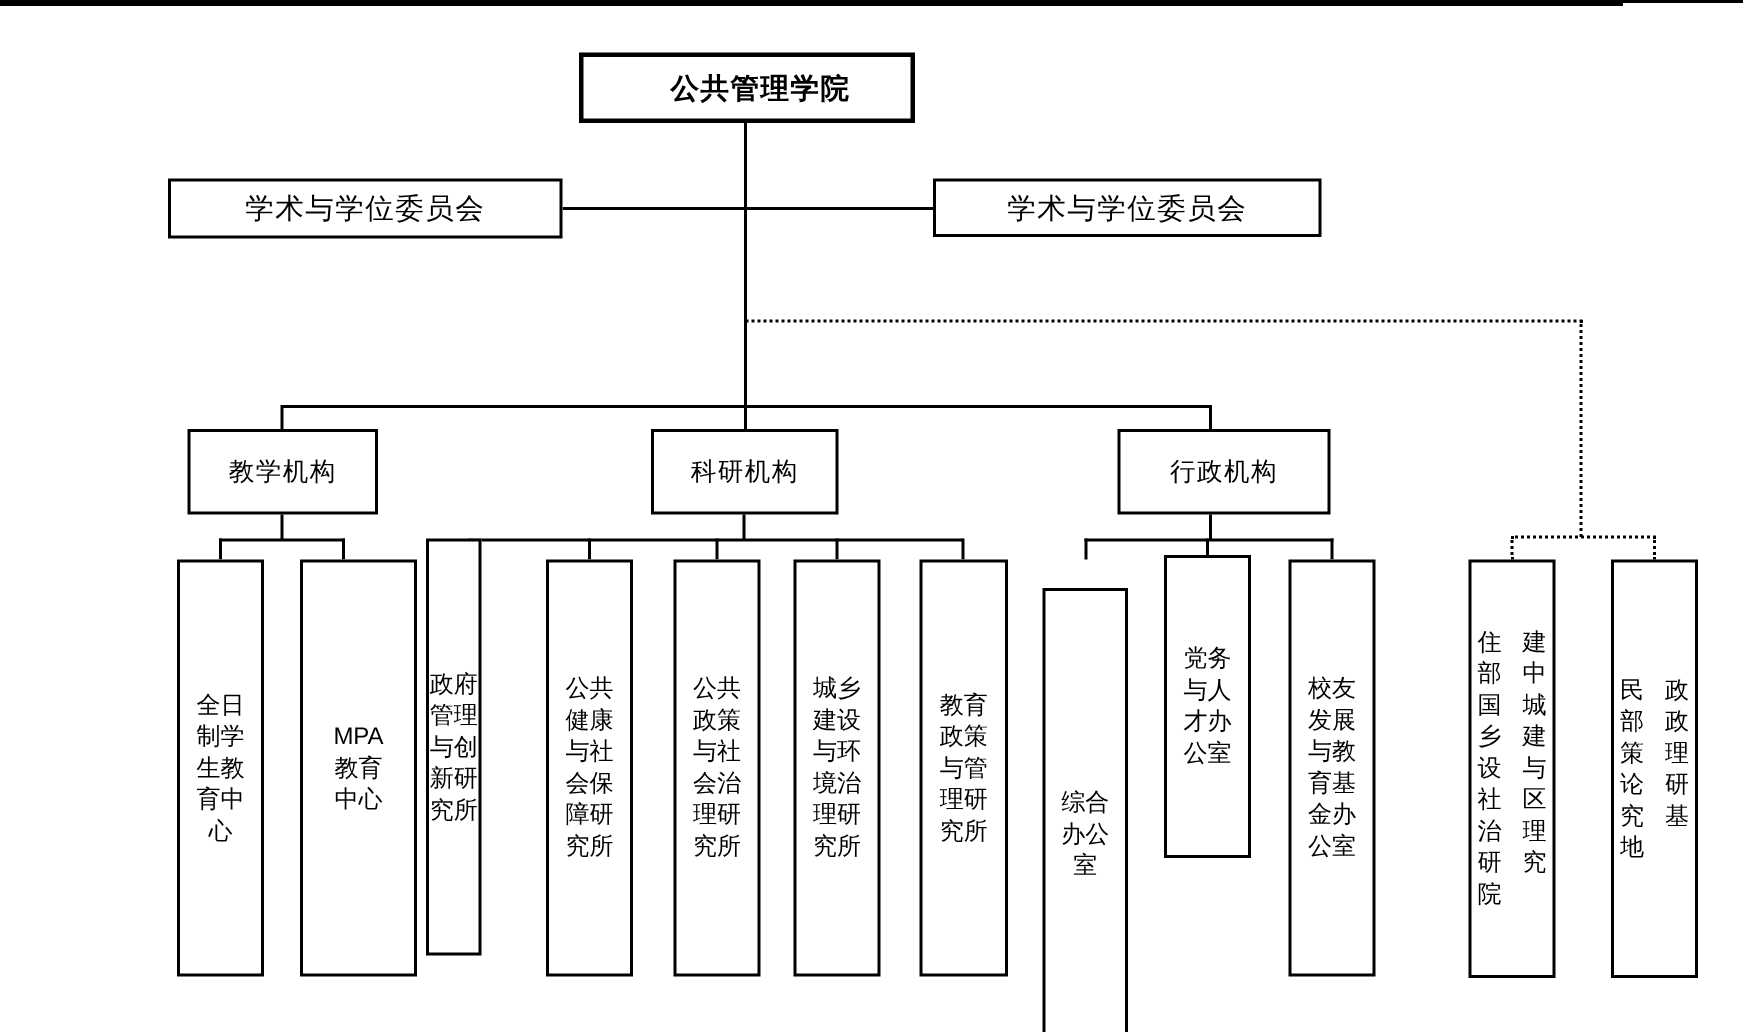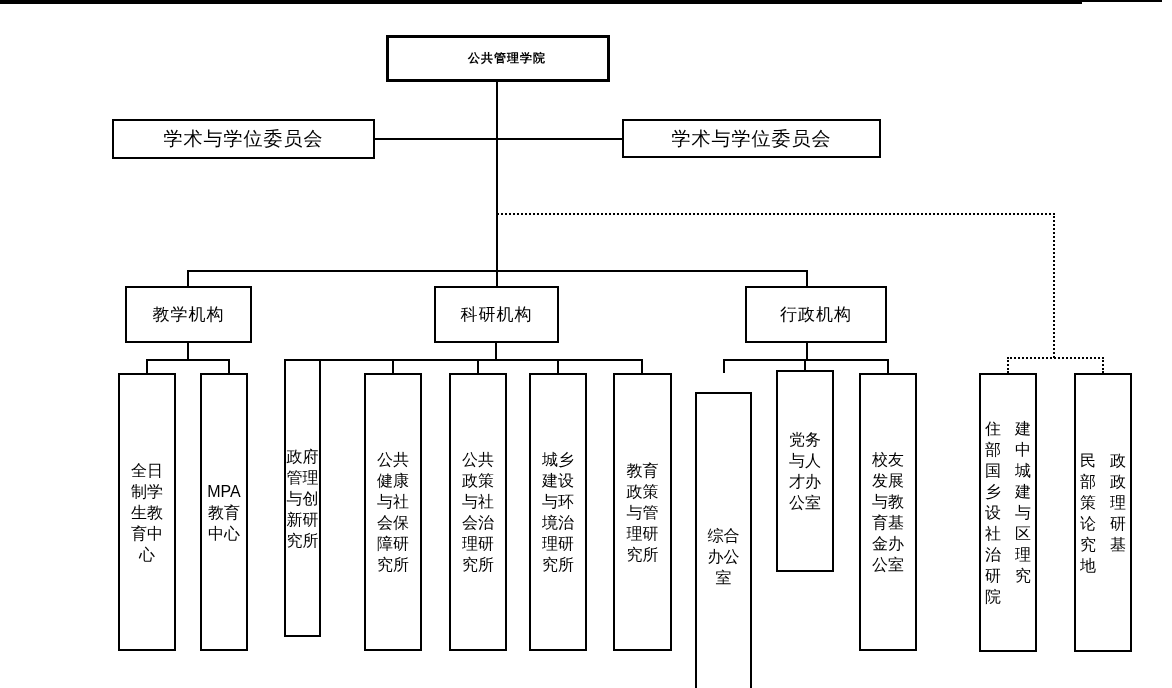--- a/index.html
+++ b/index.html
@@ -4,21 +4,21 @@
 <style>
   html,body{margin:0;padding:0;background:#ffffff;}
   .canvas{
     position:relative;width:1172px;height:688px;background:#ffffff;overflow:hidden;
     font-family:"Liberation Sans","DejaVu Sans",sans-serif;color:#000;
   }
   .box{
     position:absolute;background:#fff;border:2px solid #000;box-sizing:border-box;
     display:flex;align-items:center;justify-content:center;text-align:center;
   }
-  .root-box{border-width:3px;font-weight:bold;font-size:12px;letter-spacing:1px;padding-left:18px;}
+  .root-box{border-width:3px;font-weight:bold;font-size:19px;letter-spacing:1px;padding-left:18px;}
   .committee-box{font-size:19px;letter-spacing:1px;}
   .branch-box{font-size:17px;letter-spacing:1px;}
   .leaf{
     flex-direction:column;justify-content:center;align-items:center;
     font-size:16px;
   }
   .leaf .tline{line-height:21px;text-align:center;white-space:nowrap;}
   .leaf[data-justify] .tline{
     display:flex;justify-content:space-between;width:46px;white-space:normal;
   }
@@ -78,21 +78,21 @@
   <div class="box branch-box" style="left:125px;top:286px;width:127px;height:57px">教学机构</div>
   <div class="box branch-box" style="left:745px;top:286px;width:142px;height:57px">行政机构</div>
 
   <div class="box leaf" style="left:118px;top:373px;width:58px;height:278px">
       <div class="tline">全日</div>
       <div class="tline">制学</div>
       <div class="tline">生教</div>
       <div class="tline">育中</div>
       <div class="tline">心</div>
     </div>
-  <div class="box leaf" style="left:200px;top:373px;width:48px;height:278px">
+  <div class="box leaf" style="left:200px;top:373px;width:78px;height:278px">
       <div class="tline">MPA</div>
       <div class="tline">教育</div>
       <div class="tline">中心</div>
     </div>
   <div class="box leaf" style="left:284px;top:359px;width:37px;height:278px">
       <div class="tline">政府</div>
       <div class="tline">管理</div>
       <div class="tline">与创</div>
       <div class="tline">新研</div>
       <div class="tline">究所</div>

